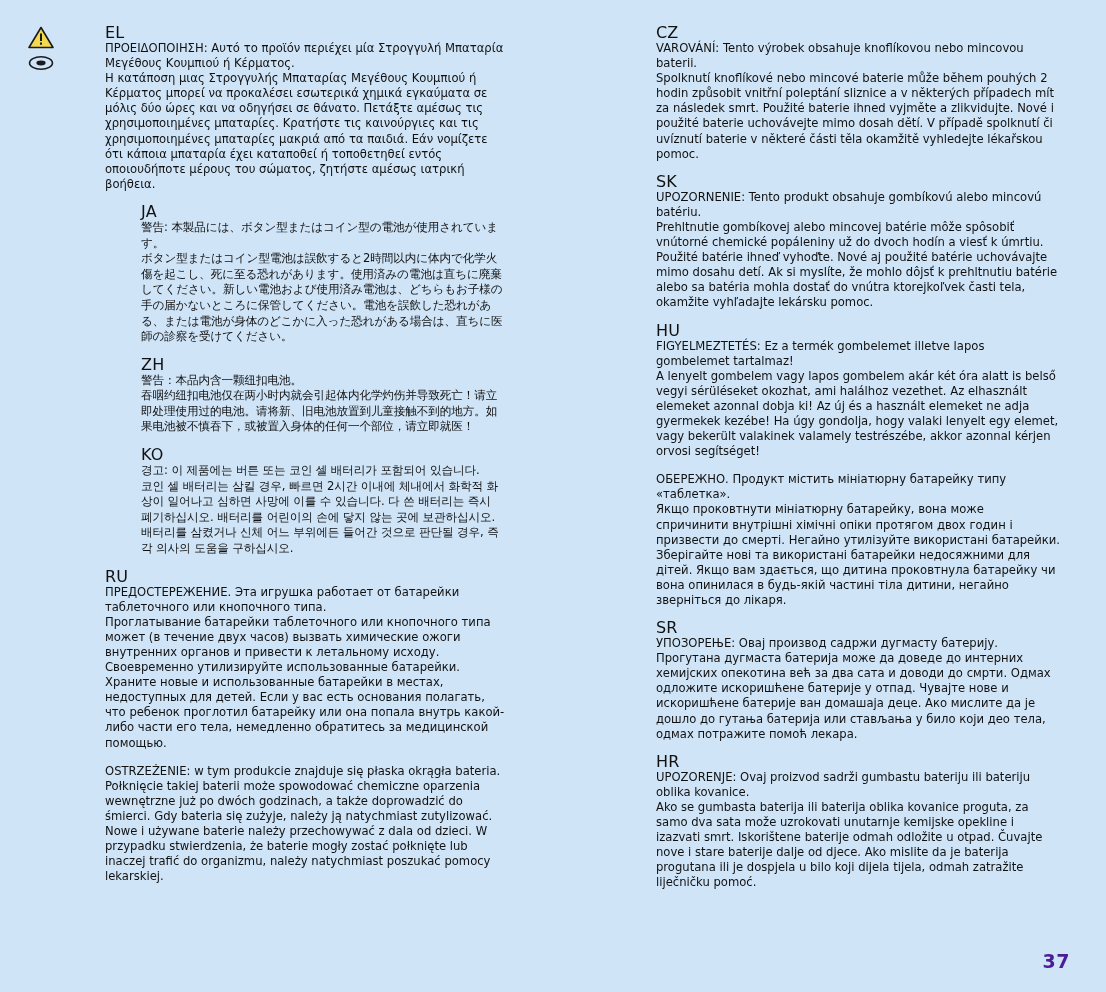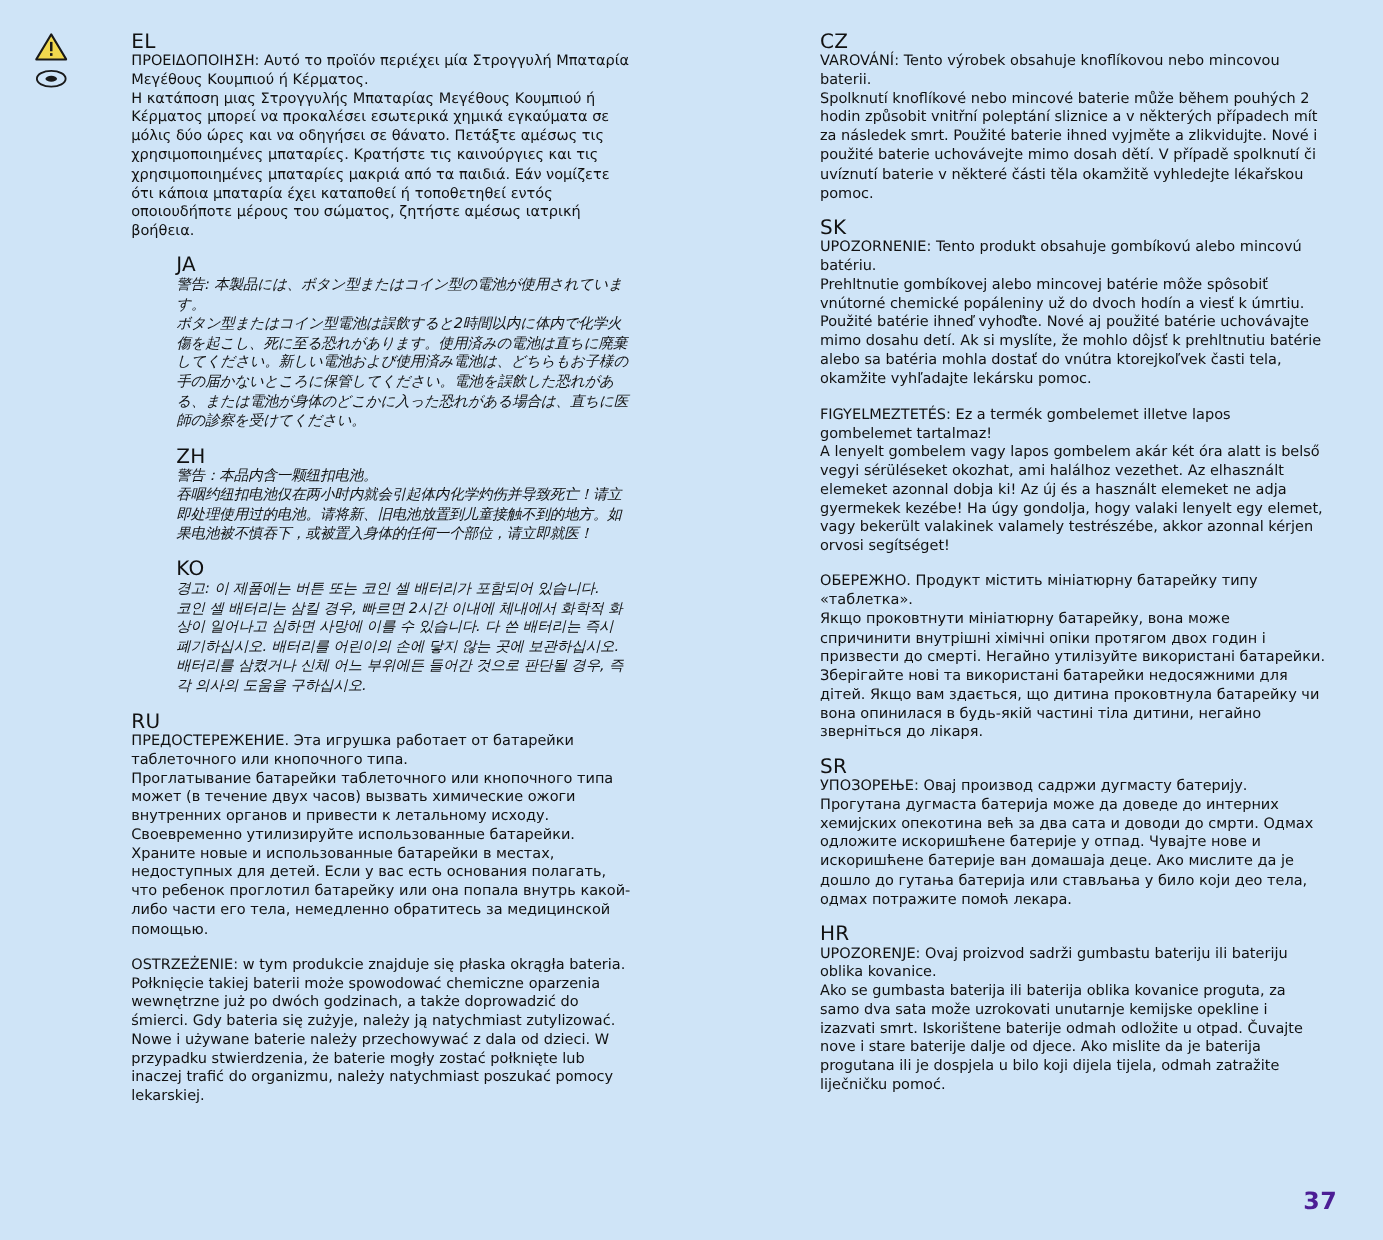--- a/index.html
+++ b/index.html
@@ -68,21 +68,20 @@
     margin: 0;
     white-space: pre-line;
   }
   .cjk .body-text, .cjk .lang {
     font-family: "DejaVu Sans", sans-serif;
     margin-left: 36px;
   }
   .cjk .body-text {
     line-height: 15.6px;
     letter-spacing: -0.1px;
-    font-style: italic;
   }
   .page-number {
     position: absolute;
     right: 36px;
     bottom: 20px;
     font-size: 19px;
     font-weight: bold;
     color: #4c1d95;
     letter-spacing: 0.5px;
   }
@@ -145,20 +144,21 @@
       <p class="lang">CZ</p>
       <p class="body-text">VAROVÁNÍ: Tento výrobek obsahuje knoflíkovou nebo mincovou baterii.
 Spolknutí knoflíkové nebo mincové baterie může během pouhých 2 hodin způsobit vnitřní poleptání sliznice a v některých případech mít za následek smrt. Použité baterie ihned vyjměte a zlikvidujte. Nové i použité baterie uchovávejte mimo dosah dětí. V případě spolknutí či uvíznutí baterie v některé části těla okamžitě vyhledejte lékařskou pomoc.</p>
     </div>
     <div class="block">
       <p class="lang">SK</p>
       <p class="body-text">UPOZORNENIE: Tento produkt obsahuje gombíkovú alebo mincovú batériu.
 Prehltnutie gombíkovej alebo mincovej batérie môže spôsobiť vnútorné chemické popáleniny už do dvoch hodín a viesť k úmrtiu. Použité batérie ihneď vyhoďte. Nové aj použité batérie uchovávajte mimo dosahu detí. Ak si myslíte, že mohlo dôjsť k prehltnutiu batérie alebo sa batéria mohla dostať do vnútra ktorejkoľvek časti tela, okamžite vyhľadajte lekársku pomoc.</p>
     </div>
     <div class="block">
+      <p class="lang">HU</p>
       <p class="body-text">FIGYELMEZTETÉS: Ez a termék gombelemet illetve lapos gombelemet tartalmaz!
 A lenyelt gombelem vagy lapos gombelem akár két óra alatt is belső vegyi sérüléseket okozhat, ami halálhoz vezethet. Az elhasznált elemeket azonnal dobja ki! Az új és a használt elemeket ne adja gyermekek kezébe! Ha úgy gondolja, hogy valaki lenyelt egy elemet, vagy bekerült valakinek valamely testrészébe, akkor azonnal kérjen orvosi segítséget!</p>
     </div>
     <div class="block">
       <p class="body-text">ОБЕРЕЖНО. Продукт містить мініатюрну батарейку типу «таблетка».
 Якщо проковтнути мініатюрну батарейку, вона може спричинити внутрішні хімічні опіки протягом двох годин і призвести до смерті. Негайно утилізуйте використані батарейки. Зберігайте нові та використані батарейки недосяжними для дітей. Якщо вам здається, що дитина проковтнула батарейку чи вона опинилася в будь-якій частині тіла дитини, негайно зверніться до лікаря.</p>
     </div>
     <div class="block">
       <p class="lang">SR</p>
       <p class="body-text">УПОЗОРЕЊЕ: Овај производ садржи дугмасту батерију.

